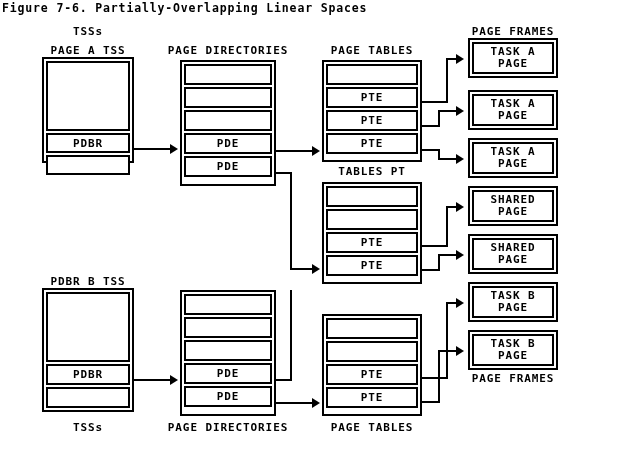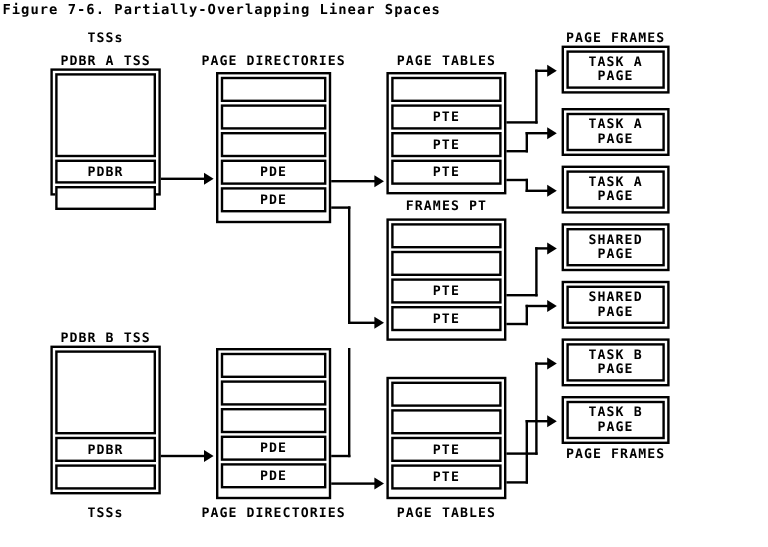--- a/index.html
+++ b/index.html
@@ -119,25 +119,25 @@
   }
 </style>
 </head>
 <body>
 
 <div id="figure-root">
 
   <div class="title">Figure 7-6. Partially-Overlapping Linear Spaces</div>
 
   <div class="lbl ctr" style="left:88px; top:26px;">TSSs</div>
-  <div class="lbl ctr" style="left:88px; top:45px;">PDBR A TSS</div>
+  <div class="lbl ctr" style="left:88px; top:45px;">PAGE A TSS</div>
   <div class="lbl ctr" style="left:228px; top:45px;">PAGE DIRECTORIES</div>
   <div class="lbl ctr" style="left:372px; top:45px;">PAGE TABLES</div>
   <div class="lbl ctr" style="left:513px; top:26px;">PAGE FRAMES</div>
-  <div class="lbl ctr" style="left:372px; top:166px;">FRAMES PT</div>
+  <div class="lbl ctr" style="left:372px; top:166px;">TABLES PT</div>
   <div class="lbl ctr" style="left:88px; top:276px;">PDBR B TSS</div>
 
   <div class="lbl ctr" style="left:88px; top:422px;">TSSs</div>
   <div class="lbl ctr" style="left:228px; top:422px;">PAGE DIRECTORIES</div>
   <div class="lbl ctr" style="left:372px; top:422px;">PAGE TABLES</div>
   <div class="lbl ctr" style="left:513px; top:373px;">PAGE FRAMES</div>
 
   <div class="stack" style="left:42px; top:57px; width:92px; height:106px;">
     <div class="row" style="height:70px;"></div>
     <div class="row" style="height:20px;">PDBR</div>

